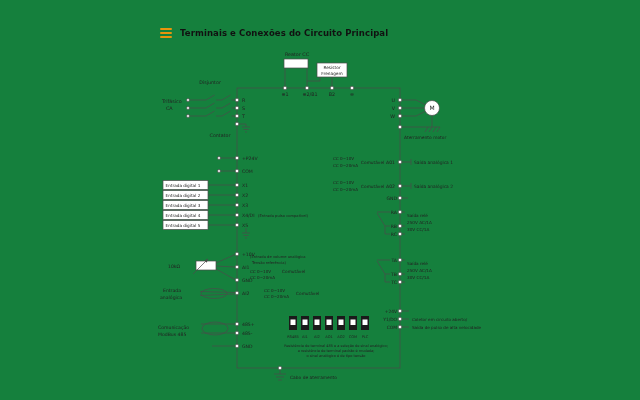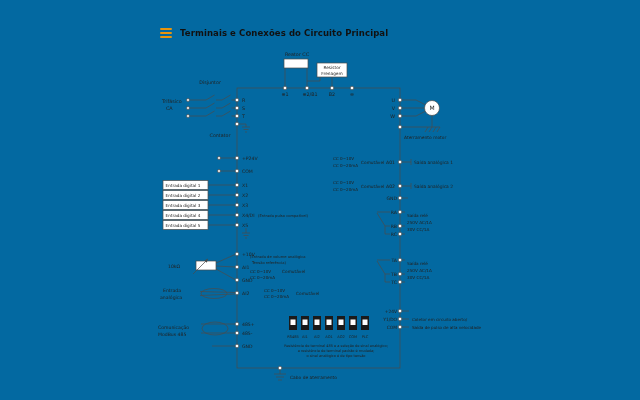--- a/index.html
+++ b/index.html
@@ -1,16 +1,16 @@
 <!DOCTYPE html>
 <html><head>
 <meta charset="utf-8">
 <style>
   html,body{margin:0;padding:0;background:#fff;}
-  .canvas{position:relative;width:640px;height:400px;background:#0369a1;overflow:hidden;
+  .canvas{position:relative;width:640px;height:400px;background:#15803d;overflow:hidden;
           font-family:"DejaVu Sans",sans-serif;}
   .header{position:absolute;left:160px;top:28px;display:flex;align-items:center;gap:8px;}
   .menu-icon{width:12px;height:10px;display:flex;flex-direction:column;justify-content:space-between;cursor:pointer;}
   .menu-icon span{display:block;height:1.8px;background:#E8940C;border-radius:1px;}
   .title{font-size:8.5px;font-weight:bold;color:#111;letter-spacing:.1px;}
   svg{position:absolute;left:0;top:0;}
   svg text{font-family:"DejaVu Sans",sans-serif;fill:#222;stroke:none;}
 </style>
 </head>
 <body>

